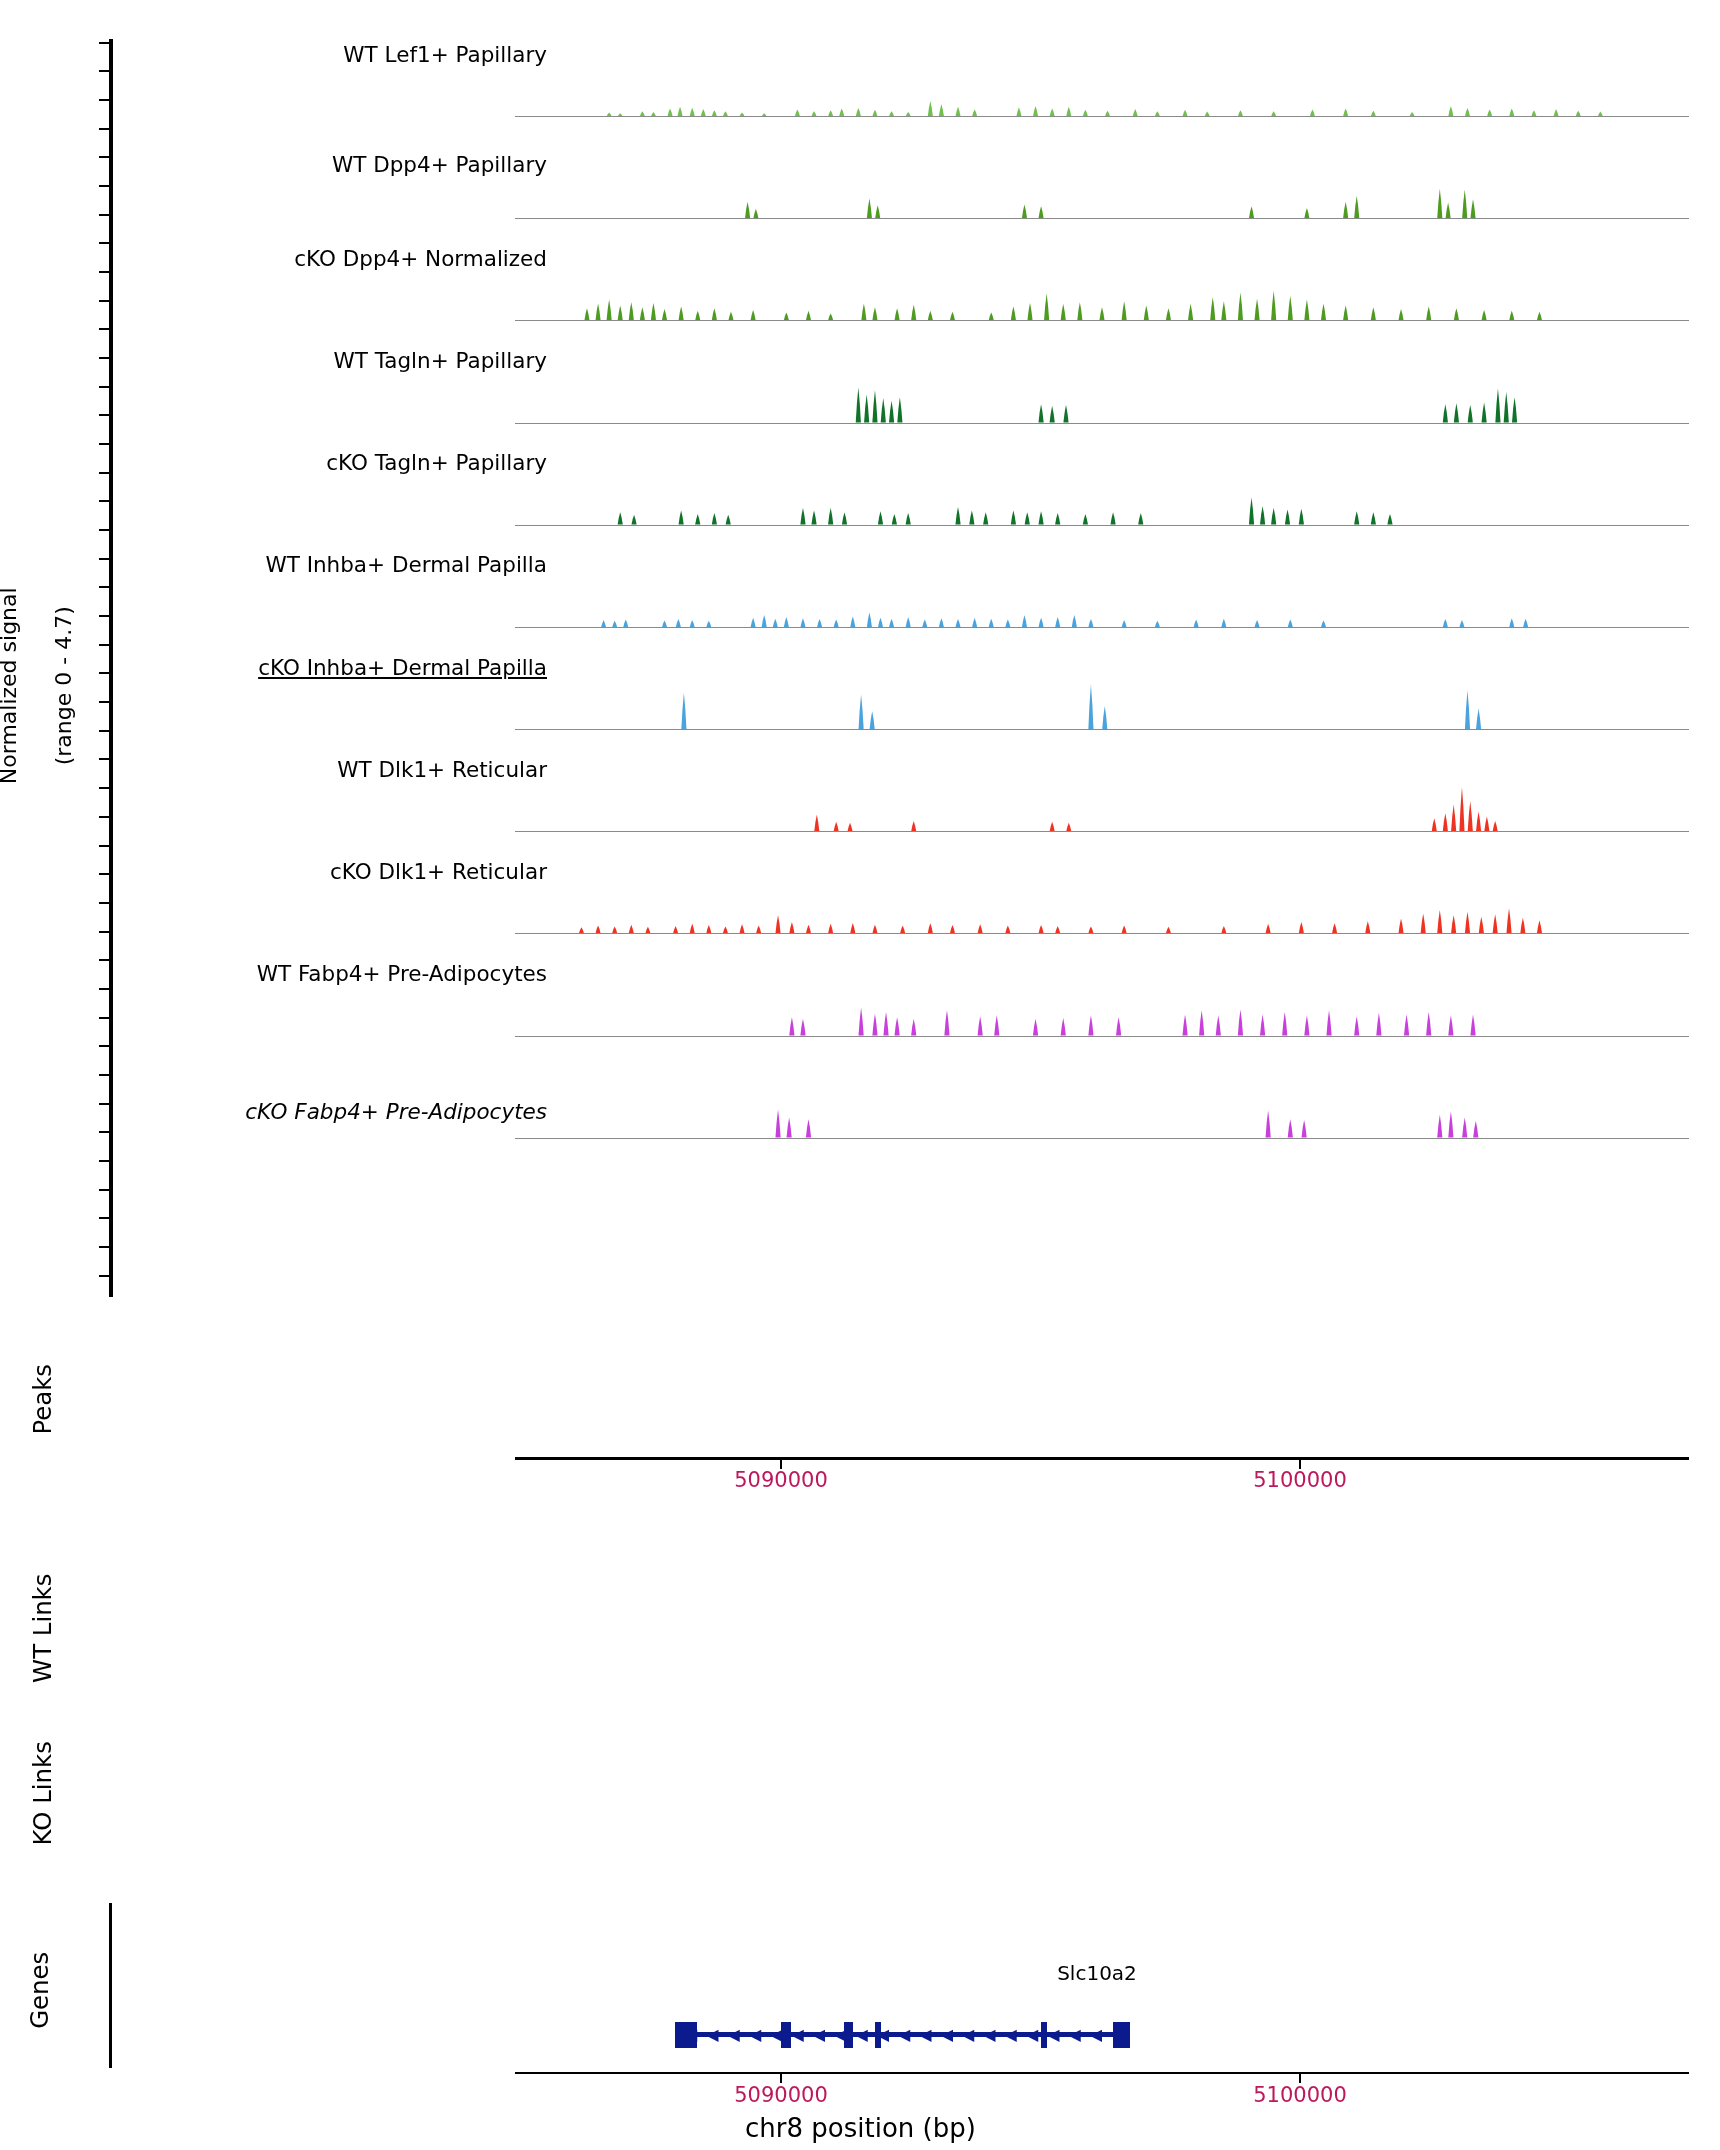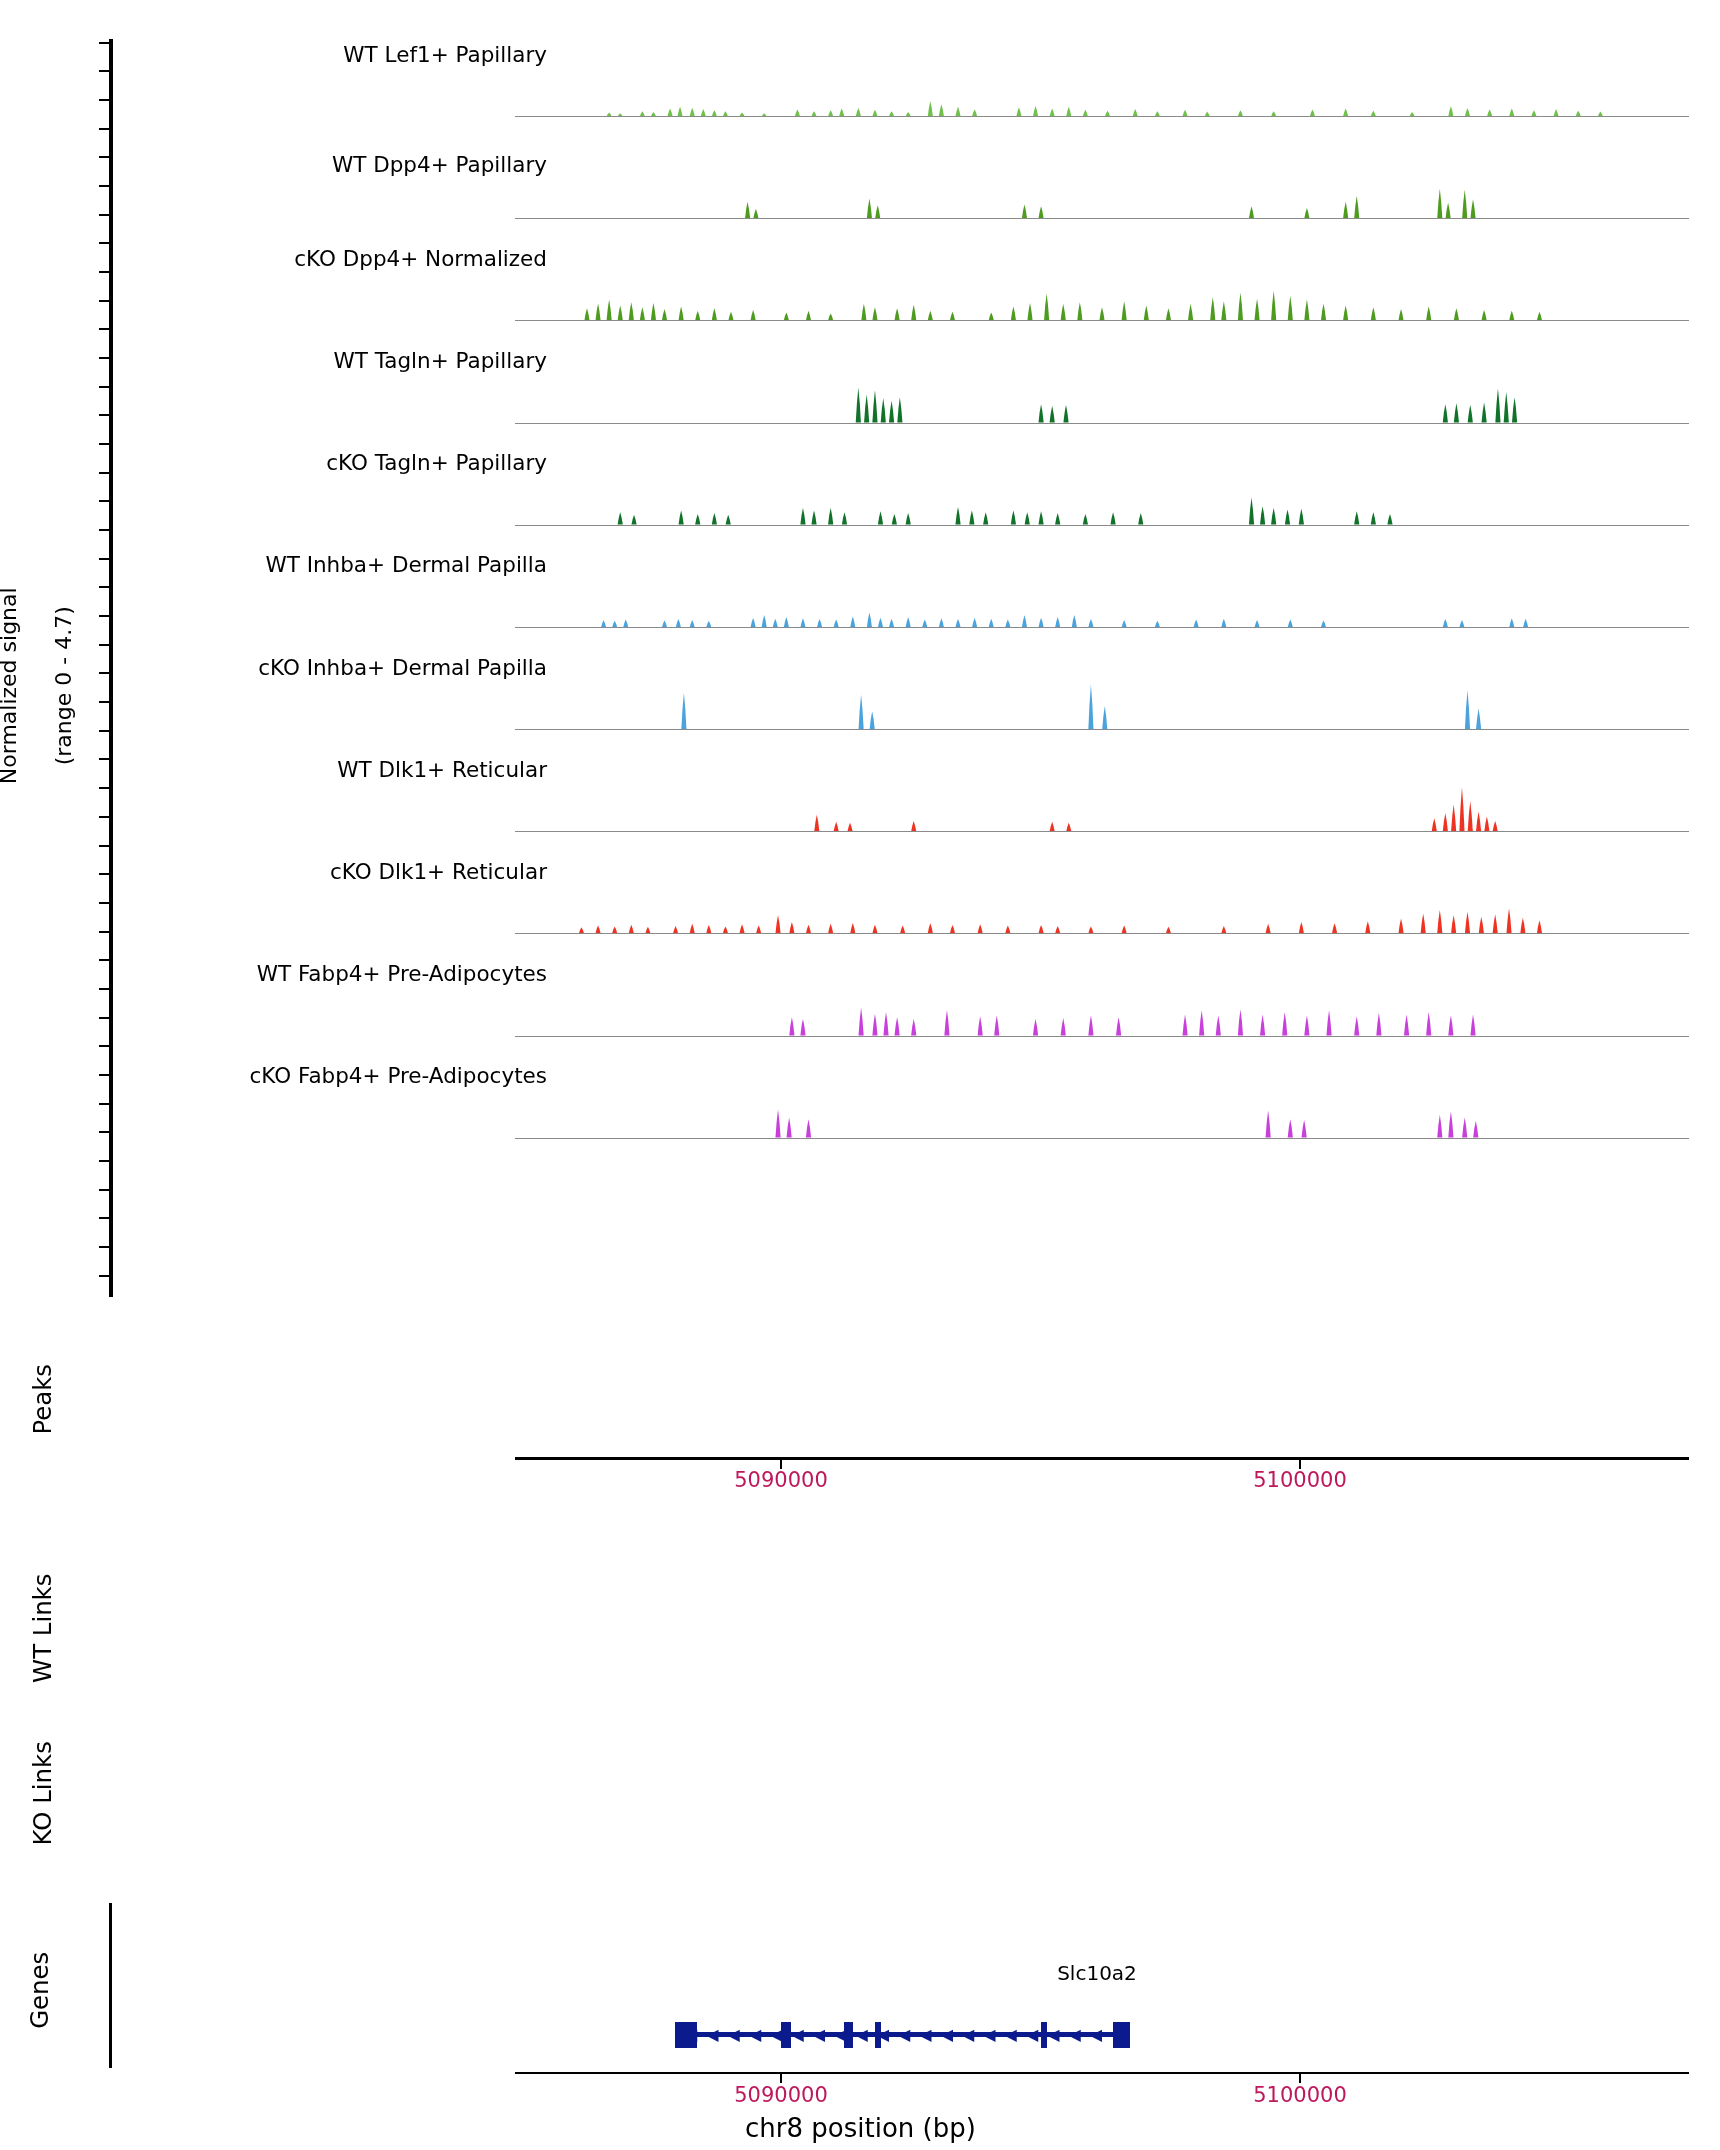--- a/index.html
+++ b/index.html
@@ -395,21 +395,21 @@
         <polygon points="985.3811320754717,112 987.0011320754717,105.31574468085107 988.9811320754717,99.8468085106383 990.9611320754717,105.31574468085107 992.5811320754717,112" fill="#4aa3dd"></polygon>
         <polygon points="1031.7396226415094,112 1033.3596226415093,106.3852255319149 1035.3396226415093,101.79131914893617 1037.3196226415093,106.3852255319149 1038.9396226415092,112" fill="#4aa3dd"></polygon>
         <polygon points="1078.0981132075472,112 1079.718113207547,105.98417021276596 1081.698113207547,101.06212765957447 1083.678113207547,105.98417021276596 1085.298113207547,112" fill="#4aa3dd"></polygon>
         <polygon points="1124.456603773585,112 1126.0766037735848,106.65259574468085 1128.0566037735848,102.27744680851063 1130.0366037735848,106.65259574468085 1131.6566037735847,112" fill="#4aa3dd"></polygon>
         <polygon points="1294.4377358490567,112 1296.0577358490566,105.58311489361702 1298.0377358490566,100.33293617021276 1300.0177358490566,105.58311489361702 1301.6377358490565,112" fill="#4aa3dd"></polygon>
         <polygon points="1317.6169811320756,112 1319.2369811320755,106.3852255319149 1321.2169811320755,101.79131914893617 1323.1969811320755,106.3852255319149 1324.8169811320754,112" fill="#4aa3dd"></polygon>
         <polygon points="1387.1547169811322,112 1388.774716981132,105.0483744680851 1390.754716981132,99.36068085106383 1392.7347169811321,105.0483744680851 1394.354716981132,112" fill="#4aa3dd"></polygon>
         <polygon points="1406.4707547169812,112 1408.090754716981,105.31574468085107 1410.0707547169811,99.8468085106383 1412.0507547169811,105.31574468085107 1413.670754716981,112" fill="#4aa3dd"></polygon>
       </svg>
       <div class="baseline" style="top: 627px;"></div>
-      <div class="track-label" style="top: 655px;">cKO Inhba+ Dermal Papilla</div>
+      <div class="track-label" style="top: 655px; text-decoration: underline;">cKO Inhba+ Dermal Papilla</div>
       <svg width="1174" height="82" style="position: absolute; left: 515px; top: 649px;" viewBox="0 0 1638 114">
         <polygon points="232.0556603773585,112 233.6756603773585,83.92612765957446 235.6556603773585,60.956595744680854 237.63566037735848,83.92612765957446 239.25566037735848,112" fill="#4aa3dd"></polygon>
         <polygon points="479.30094339622644,112 480.92094339622645,85.26297872340426 482.90094339622647,63.387234042553196 484.8809433962265,85.26297872340426 486.5009433962265,112" fill="#4aa3dd"></polygon>
         <polygon points="494.7537735849057,112 496.3737735849057,97.96306382978723 498.3537735849057,86.47829787234042 500.3337735849057,97.96306382978723 501.9537735849057,112" fill="#4aa3dd"></polygon>
         <polygon points="799.9471698113207,112 801.5671698113207,77.24187234042552 803.5471698113207,48.803404255319144 805.5271698113207,77.24187234042552 807.1471698113207,112" fill="#4aa3dd"></polygon>
         <polygon points="819.2632075471698,112 820.8832075471698,93.95251063829787 822.8632075471698,79.1863829787234 824.8432075471699,93.95251063829787 826.4632075471699,112" fill="#4aa3dd"></polygon>
         <polygon points="1325.3433962264153,112 1326.9633962264152,81.92085106382979 1328.9433962264152,57.310638297872345 1330.9233962264152,81.92085106382979 1332.543396226415,112" fill="#4aa3dd"></polygon>
         <polygon points="1340.7962264150945,112 1342.4162264150943,95.95778723404256 1344.3962264150944,82.83234042553191 1346.3762264150944,95.95778723404256 1347.9962264150943,112" fill="#4aa3dd"></polygon>
       </svg>
       <div class="baseline" style="top: 729px;"></div>
@@ -502,21 +502,21 @@
         <polygon points="1101.2773584905663,112 1102.8973584905661,96.62621276595745 1104.8773584905662,84.0476595744681 1106.8573584905662,96.62621276595745 1108.477358490566,112" fill="#c83fdc"></polygon>
         <polygon points="1132.1830188679246,112 1133.8030188679245,92.61565957446808 1135.7830188679245,76.75574468085107 1137.7630188679245,92.61565957446808 1139.3830188679244,112" fill="#c83fdc"></polygon>
         <polygon points="1170.8150943396226,112 1172.4350943396225,97.29463829787234 1174.4150943396226,85.26297872340426 1176.3950943396226,97.29463829787234 1178.0150943396225,112" fill="#c83fdc"></polygon>
         <polygon points="1201.7207547169812,112 1203.340754716981,94.62093617021276 1205.3207547169811,80.40170212765958 1207.3007547169811,94.62093617021276 1208.920754716981,112" fill="#c83fdc"></polygon>
         <polygon points="1240.3528301886793,112 1241.9728301886792,95.95778723404256 1243.9528301886792,82.83234042553191 1245.9328301886792,95.95778723404256 1247.552830188679,112" fill="#c83fdc"></polygon>
         <polygon points="1271.2584905660378,112 1272.8784905660377,93.95251063829787 1274.8584905660377,79.1863829787234 1276.8384905660378,93.95251063829787 1278.4584905660377,112" fill="#c83fdc"></polygon>
         <polygon points="1302.1641509433964,112 1303.7841509433963,96.62621276595745 1305.7641509433963,84.0476595744681 1307.7441509433963,96.62621276595745 1309.3641509433962,112" fill="#c83fdc"></polygon>
         <polygon points="1333.0698113207548,112 1334.6898113207546,95.95778723404256 1336.6698113207547,82.83234042553191 1338.6498113207547,95.95778723404256 1340.2698113207546,112" fill="#c83fdc"></polygon>
       </svg>
       <div class="baseline" style="top: 1036px;"></div>
-      <div class="track-label" style="top: 1063px;">cKO Fabp4+ Pre-Adipocytes</div>
+      <div class="track-label" style="top: 1099px; font-style: italic;">cKO Fabp4+ Pre-Adipocytes</div>
       <svg width="1174" height="82" style="position: absolute; left: 515px; top: 1057px;" viewBox="0 0 1638 114">
         <polygon points="363.4047169811321,112 365.0247169811321,90.61038297872341 367.0047169811321,73.10978723404256 368.9847169811321,90.61038297872341 370.6047169811321,112" fill="#c83fdc"></polygon>
         <polygon points="378.8575471698113,112 380.4775471698113,96.62621276595745 382.45754716981133,84.0476595744681 384.43754716981135,96.62621276595745 386.05754716981136,112" fill="#c83fdc"></polygon>
         <polygon points="405.9,112 407.52,97.96306382978723 409.5,86.47829787234042 411.48,97.96306382978723 413.1,112" fill="#c83fdc"></polygon>
         <polygon points="1047.1924528301888,112 1048.8124528301887,91.2788085106383 1050.7924528301887,74.32510638297873 1052.7724528301887,91.2788085106383 1054.3924528301886,112" fill="#c83fdc"></polygon>
         <polygon points="1078.0981132075472,112 1079.718113207547,97.96306382978723 1081.698113207547,86.47829787234042 1083.678113207547,97.96306382978723 1085.298113207547,112" fill="#c83fdc"></polygon>
         <polygon points="1097.4141509433964,112 1099.0341509433963,98.63148936170212 1101.0141509433963,87.6936170212766 1102.9941509433963,98.63148936170212 1104.6141509433962,112" fill="#c83fdc"></polygon>
         <polygon points="1286.711320754717,112 1288.331320754717,94.62093617021276 1290.311320754717,80.40170212765958 1292.291320754717,94.62093617021276 1293.9113207547168,112" fill="#c83fdc"></polygon>
         <polygon points="1302.1641509433964,112 1303.7841509433963,91.94723404255319 1305.7641509433963,75.5404255319149 1307.7441509433963,91.94723404255319 1309.3641509433962,112" fill="#c83fdc"></polygon>
         <polygon points="1321.4801886792454,112 1323.1001886792453,96.62621276595745 1325.0801886792453,84.0476595744681 1327.0601886792454,96.62621276595745 1328.6801886792452,112" fill="#c83fdc"></polygon>

